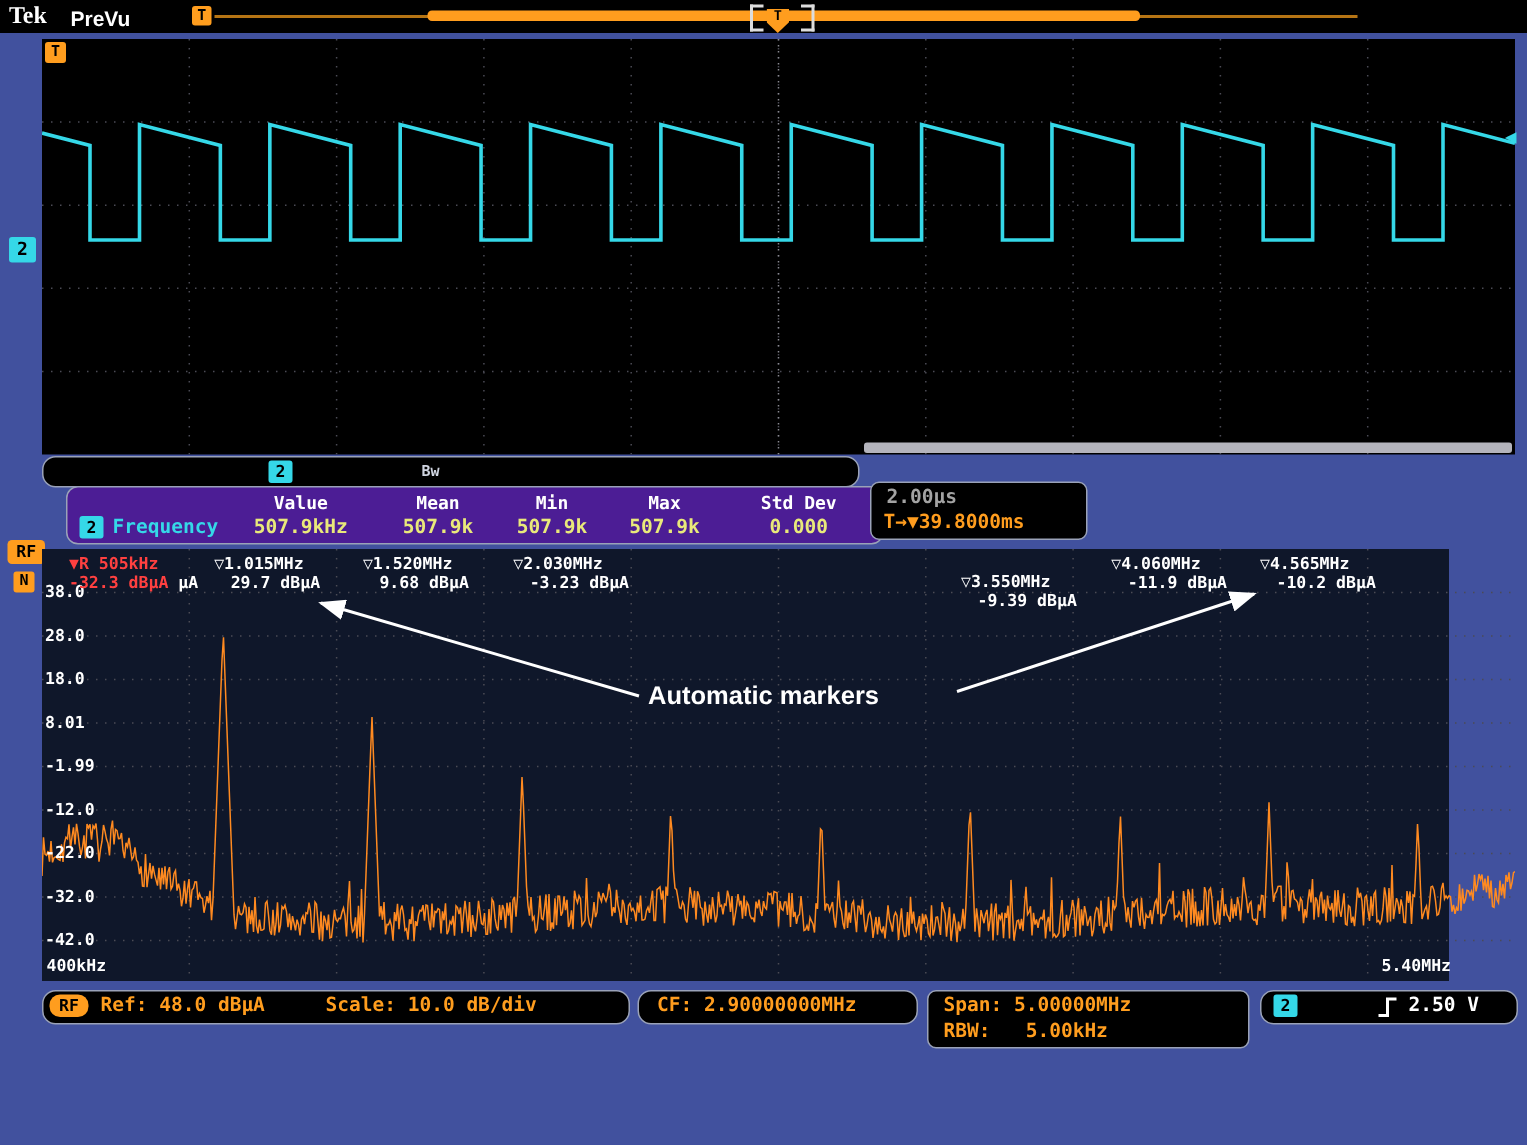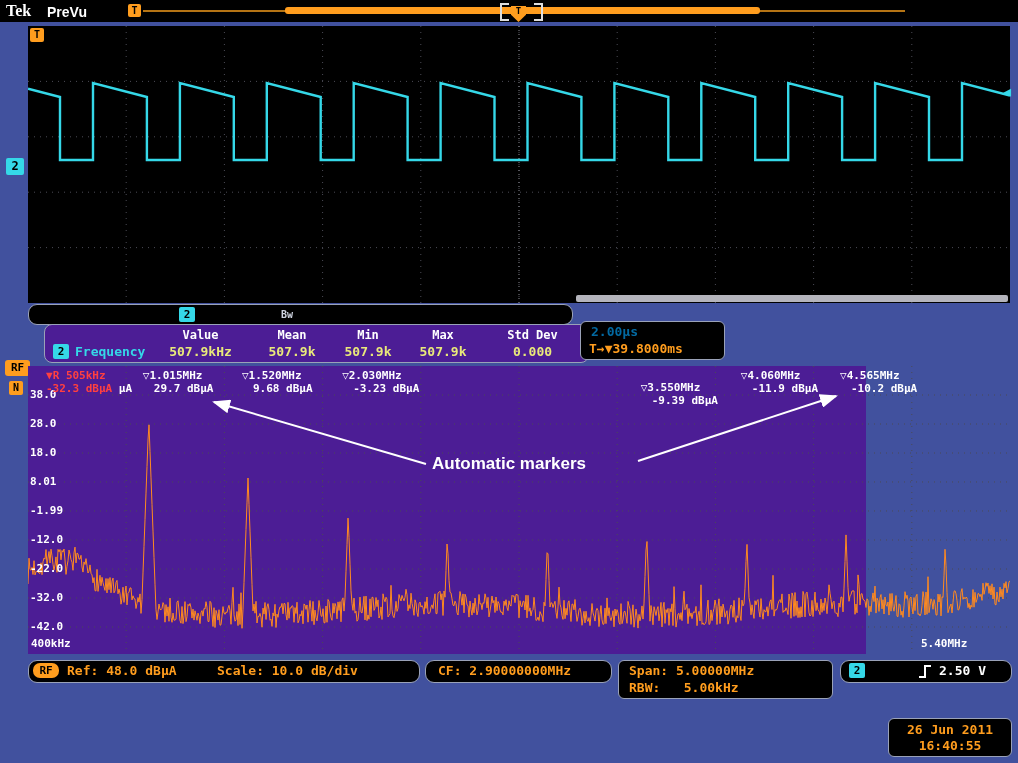--- a/index.html
+++ b/index.html
@@ -45,33 +45,33 @@
               border:1px solid #9aa2b8;border-radius:8px;}
   .mh{position:absolute;top:3px;color:#fff;font:bold 12px "DejaVu Sans Mono",monospace;text-align:center;}
   .mv{position:absolute;top:19px;color:#e9e97a;font:bold 13px "DejaVu Sans Mono",monospace;text-align:center;}
   .meas-badge{position:absolute;left:8px;top:19px;width:16px;height:15px;font:bold 11px/15px "DejaVu Sans Mono",monospace;}
   .meas-name{position:absolute;left:30px;top:19px;color:#35d8e8;font:bold 13px "DejaVu Sans Mono",monospace;}
 
   
   .hbox{position:absolute;background:#000;border:1px solid #9aa2b8;border-radius:6px;}
   .hbox1{left:580px;top:321px;width:143px;height:37px;}
   .hbox2{left:730px;top:321px;width:106px;height:37px;}
-  .hline1{position:absolute;left:10px;top:2px;color:#0369a1;font:bold 13px "DejaVu Sans Mono",monospace;}
+  .hline1{position:absolute;left:10px;top:2px;color:#a3a3a3;font:bold 13px "DejaVu Sans Mono",monospace;}
   .hline2{position:absolute;left:8px;top:19px;color:#ff9d1e;font:bold 13px "DejaVu Sans Mono",monospace;white-space:pre;}
   .hline1w{position:absolute;left:9px;top:2px;color:#fff;font:bold 12.5px "DejaVu Sans Mono",monospace;}
   .hline2w{position:absolute;left:9px;top:19px;color:#fff;font:bold 12.5px "DejaVu Sans Mono",monospace;}
 
   
   .rf-badge{position:absolute;left:5px;top:360px;width:25px;height:16px;background:#ff9d1e;border-radius:3px;
             color:#000;font:bold 11px/16px "DejaVu Sans Mono",monospace;text-align:center;}
   .n-badge{position:absolute;left:9px;top:381px;width:14px;height:14px;background:#ff9d1e;border-radius:2px;
            color:#000;font:bold 10px/14px "DejaVu Sans Mono",monospace;text-align:center;}
 
   
-  .spec-panel{position:absolute;left:28px;top:366px;width:838px;height:288px;background:#4c1d95;}
+  .spec-panel{position:absolute;left:28px;top:366px;width:938px;height:288px;background:#0f172a;}
   #spec-svg{position:absolute;left:0;top:0;}
   #spec-arrows{position:absolute;left:0;top:0;z-index:4;pointer-events:none;}
   .spec-ylabel{position:absolute;left:2px;color:#fff;font:bold 11px "DejaVu Sans Mono",monospace;z-index:2;}
   .ref-marker{position:absolute;left:18px;top:3px;z-index:3;color:#ff4040;font:bold 11px "DejaVu Sans Mono",monospace;white-space:pre;line-height:13px;}
   .ref-marker .white{color:#fff;}
   .spec-marker{position:absolute;top:3px;z-index:3;color:#fff;font:bold 11px "DejaVu Sans Mono",monospace;white-space:pre;line-height:13px;}
   .spec-marker .amp{padding-left:11px;}
   .annotation{position:absolute;left:404px;top:88px;color:#fff;font:bold 17px "Liberation Sans",sans-serif;z-index:5;}
   .xlab-l{position:absolute;left:3px;top:271px;color:#fff;font:bold 11px "DejaVu Sans Mono",monospace;z-index:2;}
   .xlab-r{position:absolute;left:893px;top:271px;color:#fff;font:bold 11px "DejaVu Sans Mono",monospace;z-index:2;}
@@ -231,18 +231,14 @@
     <span class="otext" style="left:10px;top:19px;">RBW:   5.00kHz</span>
   </div>
   <div class="bbox bboxD">
     <span class="trig-badge cyan-badge">2</span>
     <svg class="slope-icon" width="16" height="17">
       <path d="M2 14 H8 V3 H14" stroke="#fff" stroke-width="2" fill="none"></path>
     </svg>
     <span class="trig-level">2.50 V</span>
   </div>
 
-  <div class="date-box">
-    <span class="date-line" style="top:3px;">26 Jun 2011</span>
-    <span class="date-line" style="top:19px;">16:40:55</span>
-  </div>
 
 </div>
 
 </body></html>

